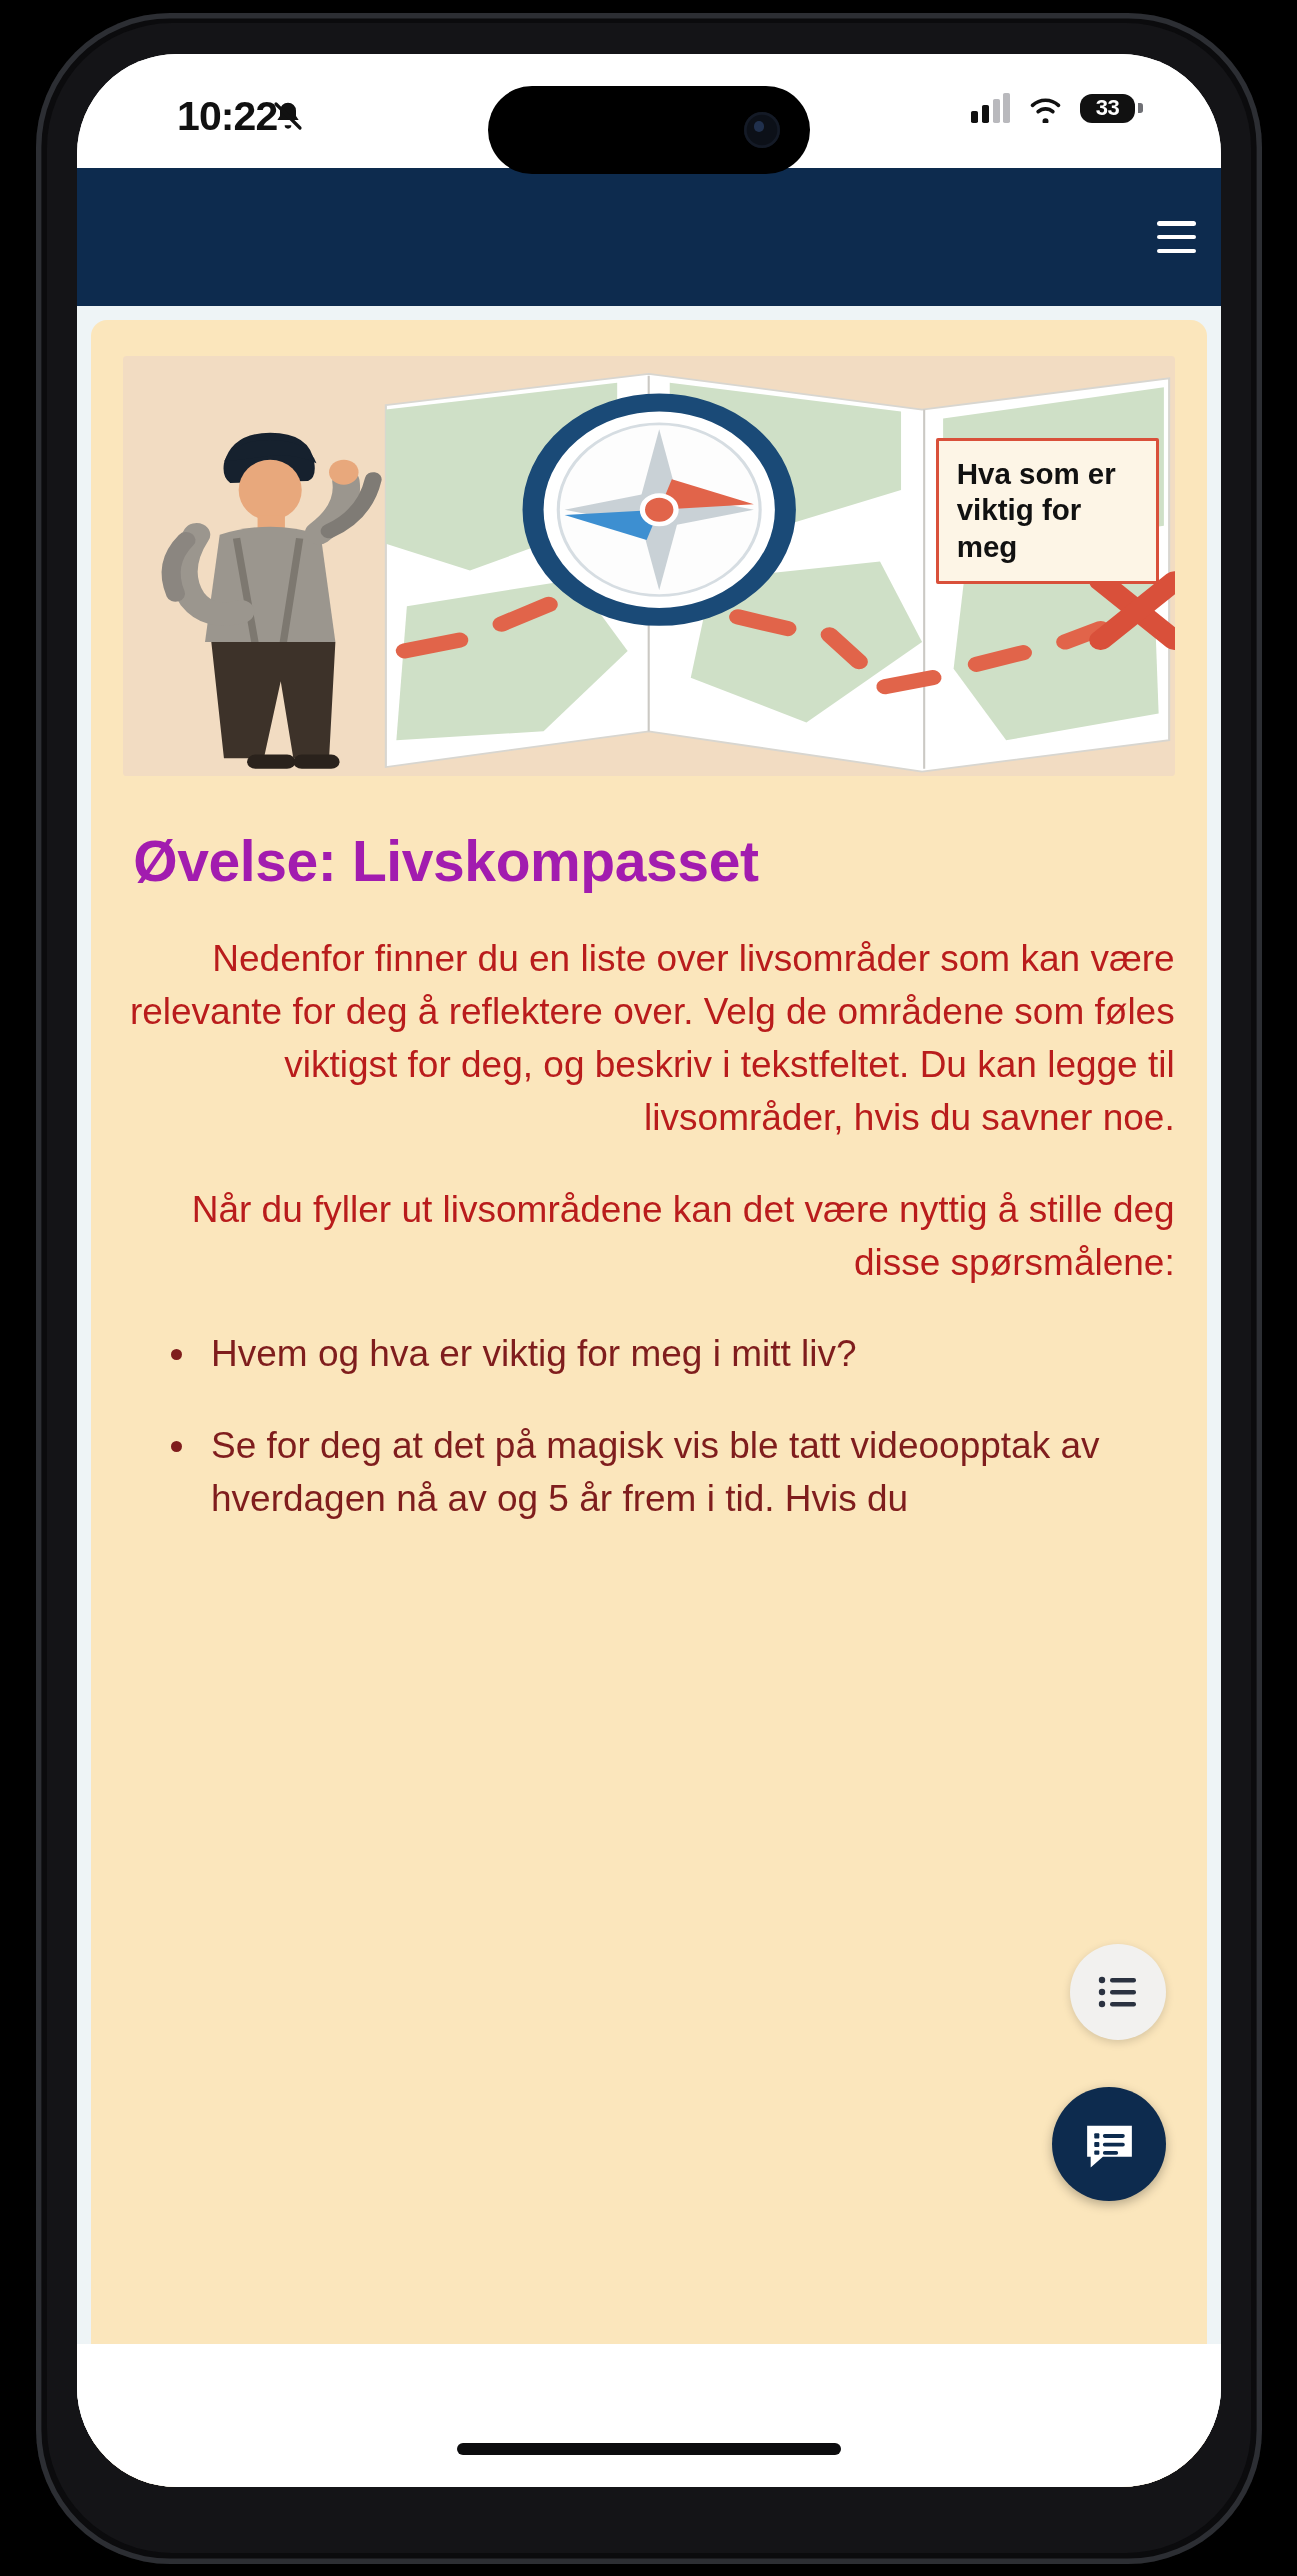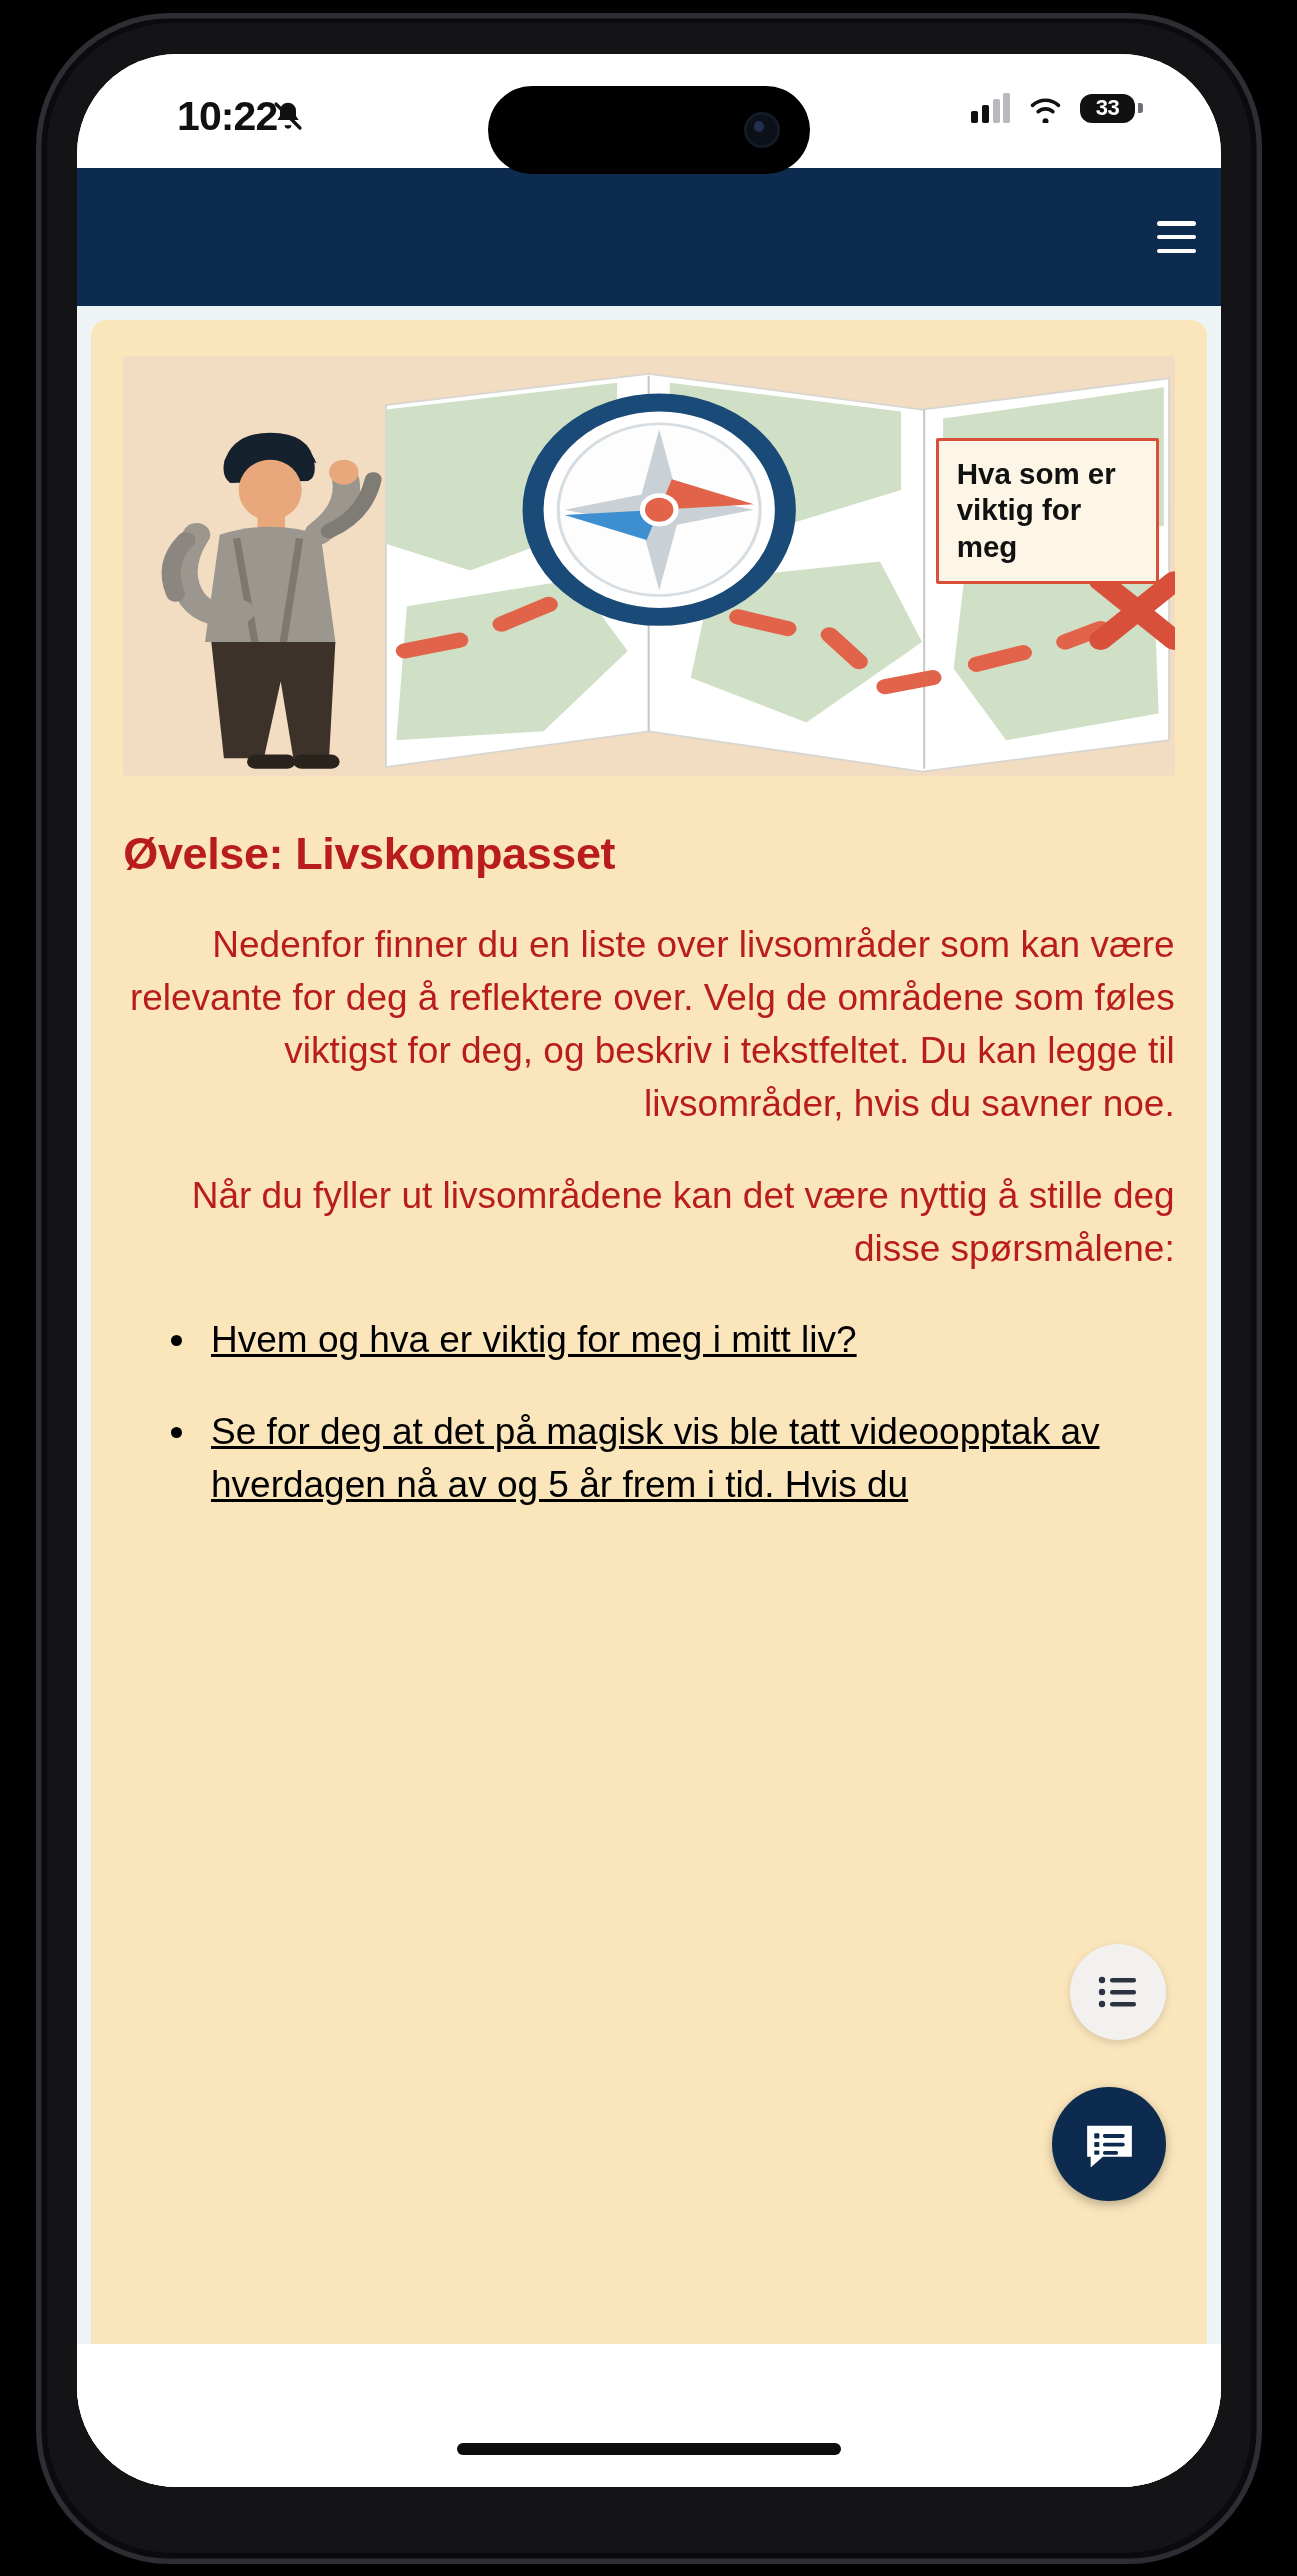--- a/index.html
+++ b/index.html
@@ -260,44 +260,43 @@
     font-size: 29.5px;
     font-weight: bold;
     line-height: 1.25;
   }
 
   
   .content {
     padding: 0 32px;
   }
   h1.title {
-    margin: 52px 0 0 0;
-    font-size: 45px;
+    margin: 52px 0 0 10px;
+    font-size: 57px;
     font-weight: bold;
-    color: #b91c1c;
+    color: #a21caf;
     letter-spacing: -0.4px;
   }
   p.para {
     margin: 39px 0 0 0;
     font-size: 37px;
     line-height: 1.43;
     color: #b91c1c;
     text-align: right;
   }
   ul.bullets {
     margin: 38px 0 0 0;
     padding-left: 77px;
   }
   ul.bullets li {
     font-size: 37px;
     line-height: 1.43;
-    color: #000000;
+    color: #7f1d1d;
     margin-bottom: 39px;
     padding-left: 10.7px;
-    text-decoration: underline;
   }
 
   
   .fab {
     position: absolute;
     border-radius: 50%;
     display: flex;
     align-items: center;
     justify-content: center;
     z-index: 30;

